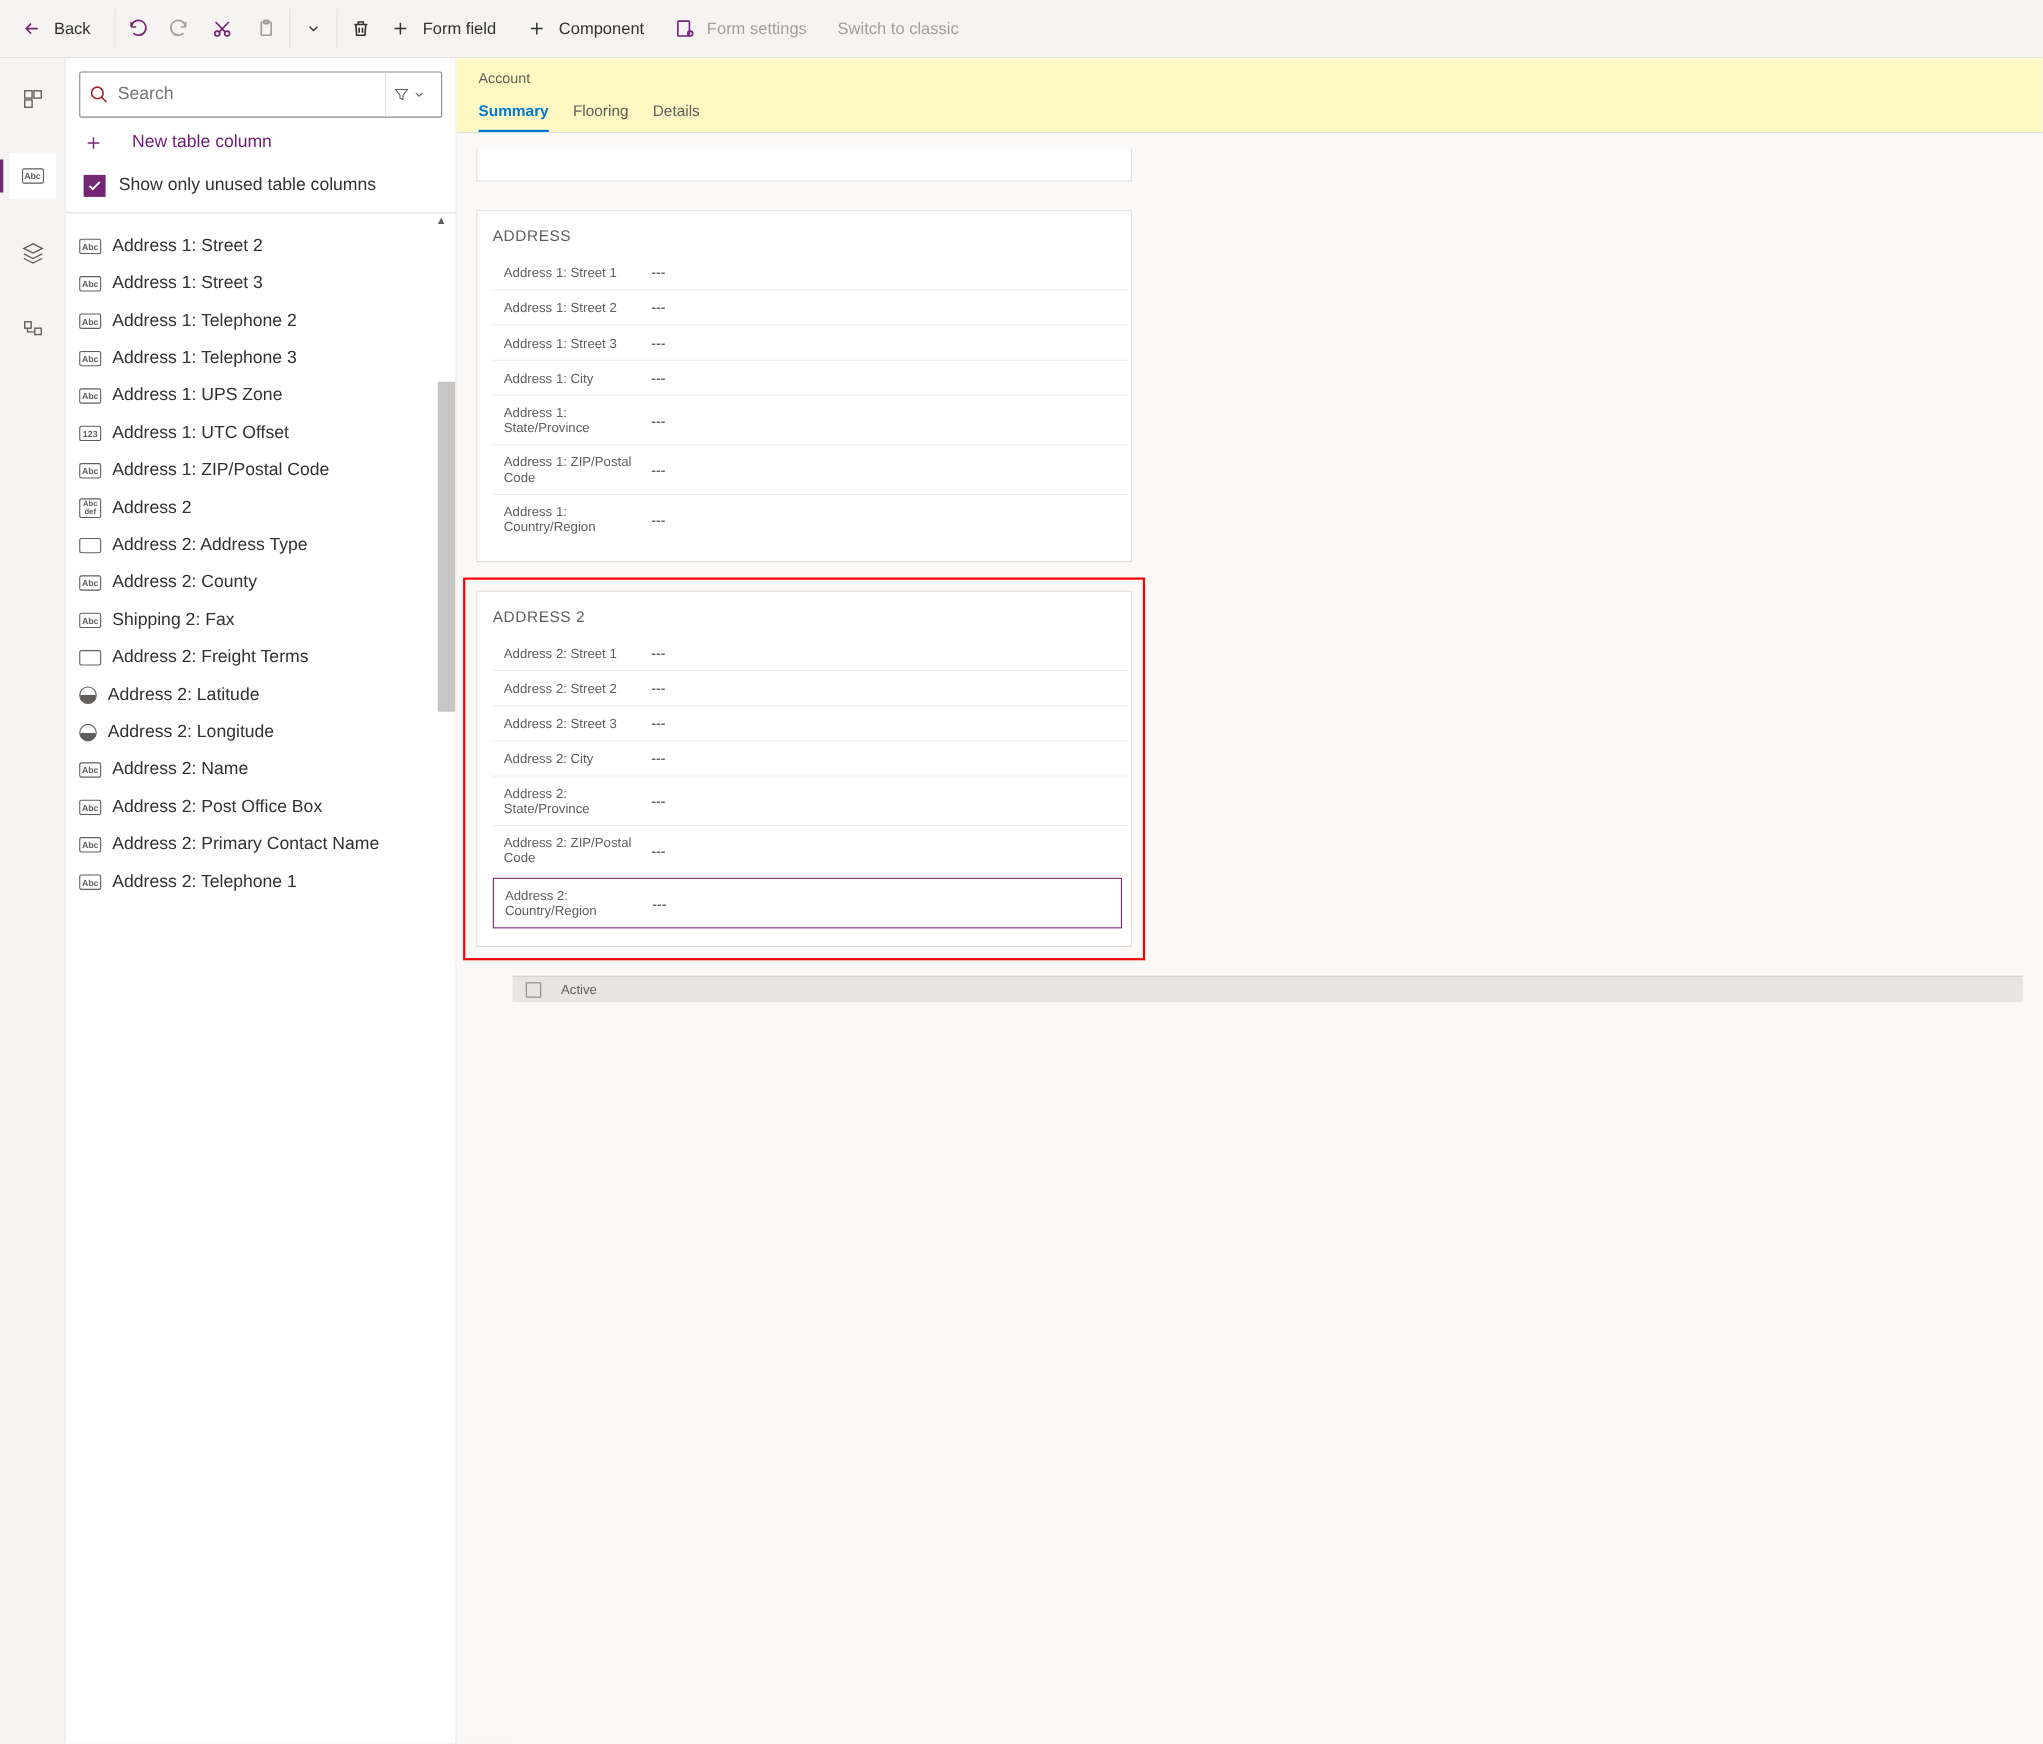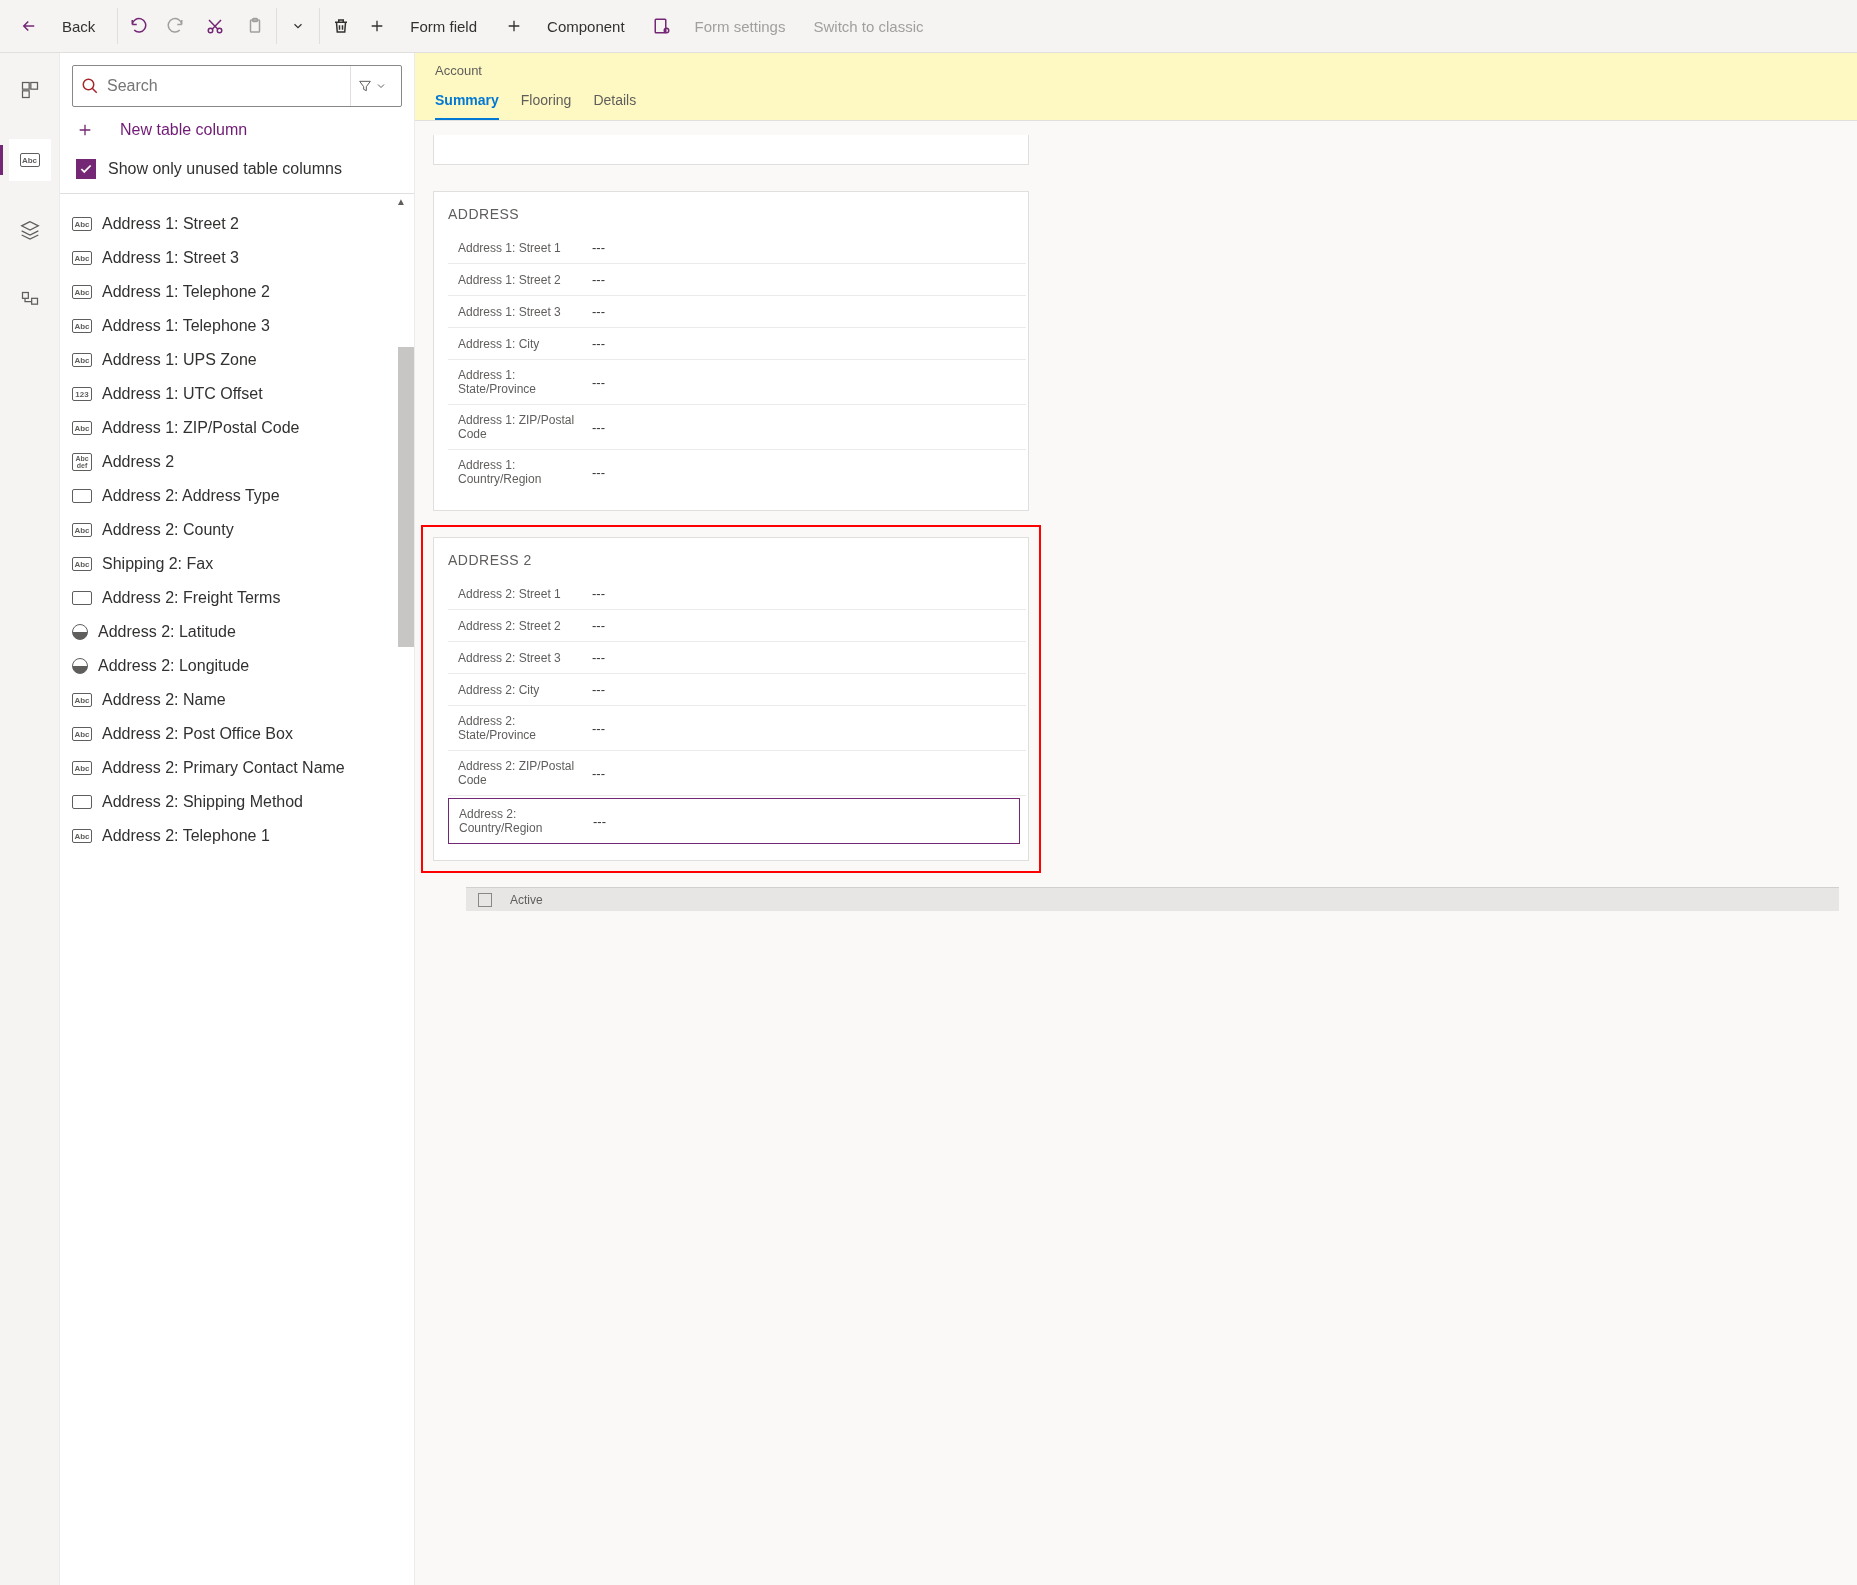--- a/index.html
+++ b/index.html
@@ -1,21 +1,21 @@
 <!DOCTYPE html>
 <html><head>
 <meta charset="utf-8">
 <style>
 * { box-sizing: border-box; margin: 0; padding: 0; font-family: "Segoe UI", Arial, sans-serif; }
 body { background: #f5f4f3; color: #323130; font-size: 14px; }
 .app { display: flex; flex-direction: column; height: 1585px; width: 1857px; }
 
 
 .toolbar { height: 53px; display: flex; align-items: center; background: #f5f4f3; border-bottom: 1px solid #e1dfdd; padding: 0 10px; gap: 8px; }
-.tb-btn { display: flex; align-items: center; gap: 24px; padding: 6px 10px; color: #323130; font-size: 15px; cursor: pointer; }
+.tb-btn { display: flex; align-items: center; gap: 11px; padding: 6px 10px; color: #323130; font-size: 15px; cursor: pointer; }
 .tb-btn.disabled { color: #a19f9d; }
 .tb-sep { width: 1px; height: 36px; background: #e1dfdd; margin: 0 4px; }
 .tb-icon { width: 18px; height: 18px; display: inline-flex; align-items: center; justify-content: center; color: #742774; }
 .tb-icon.muted { color: #a19f9d; }
 .tb-icon.dark { color: #323130; }
 
 
 .body { display: flex; flex: 1; }
 
 
@@ -276,24 +276,20 @@
           </div>
           <div class="col-item">
             <span class="type-ico">Abc</span>
             <span>Address 2: Post Office Box</span>
           </div>
           <div class="col-item">
             <span class="type-ico">Abc</span>
             <span>Address 2: Primary Contact Name</span>
           </div>
           <div class="col-item">
-            <span class="type-ico empty"></span>
-            <span>Address 2: Shipping Method</span>
-          </div>
-          <div class="col-item">
             <span class="type-ico">Abc</span>
             <span>Address 2: Telephone 1</span>
           </div>
         </div>
     </div>
 
     <div class="canvas">
       <div class="canvas-header">
         <div class="canvas-title">Account</div>
         <div class="tabs" id="tabs">

